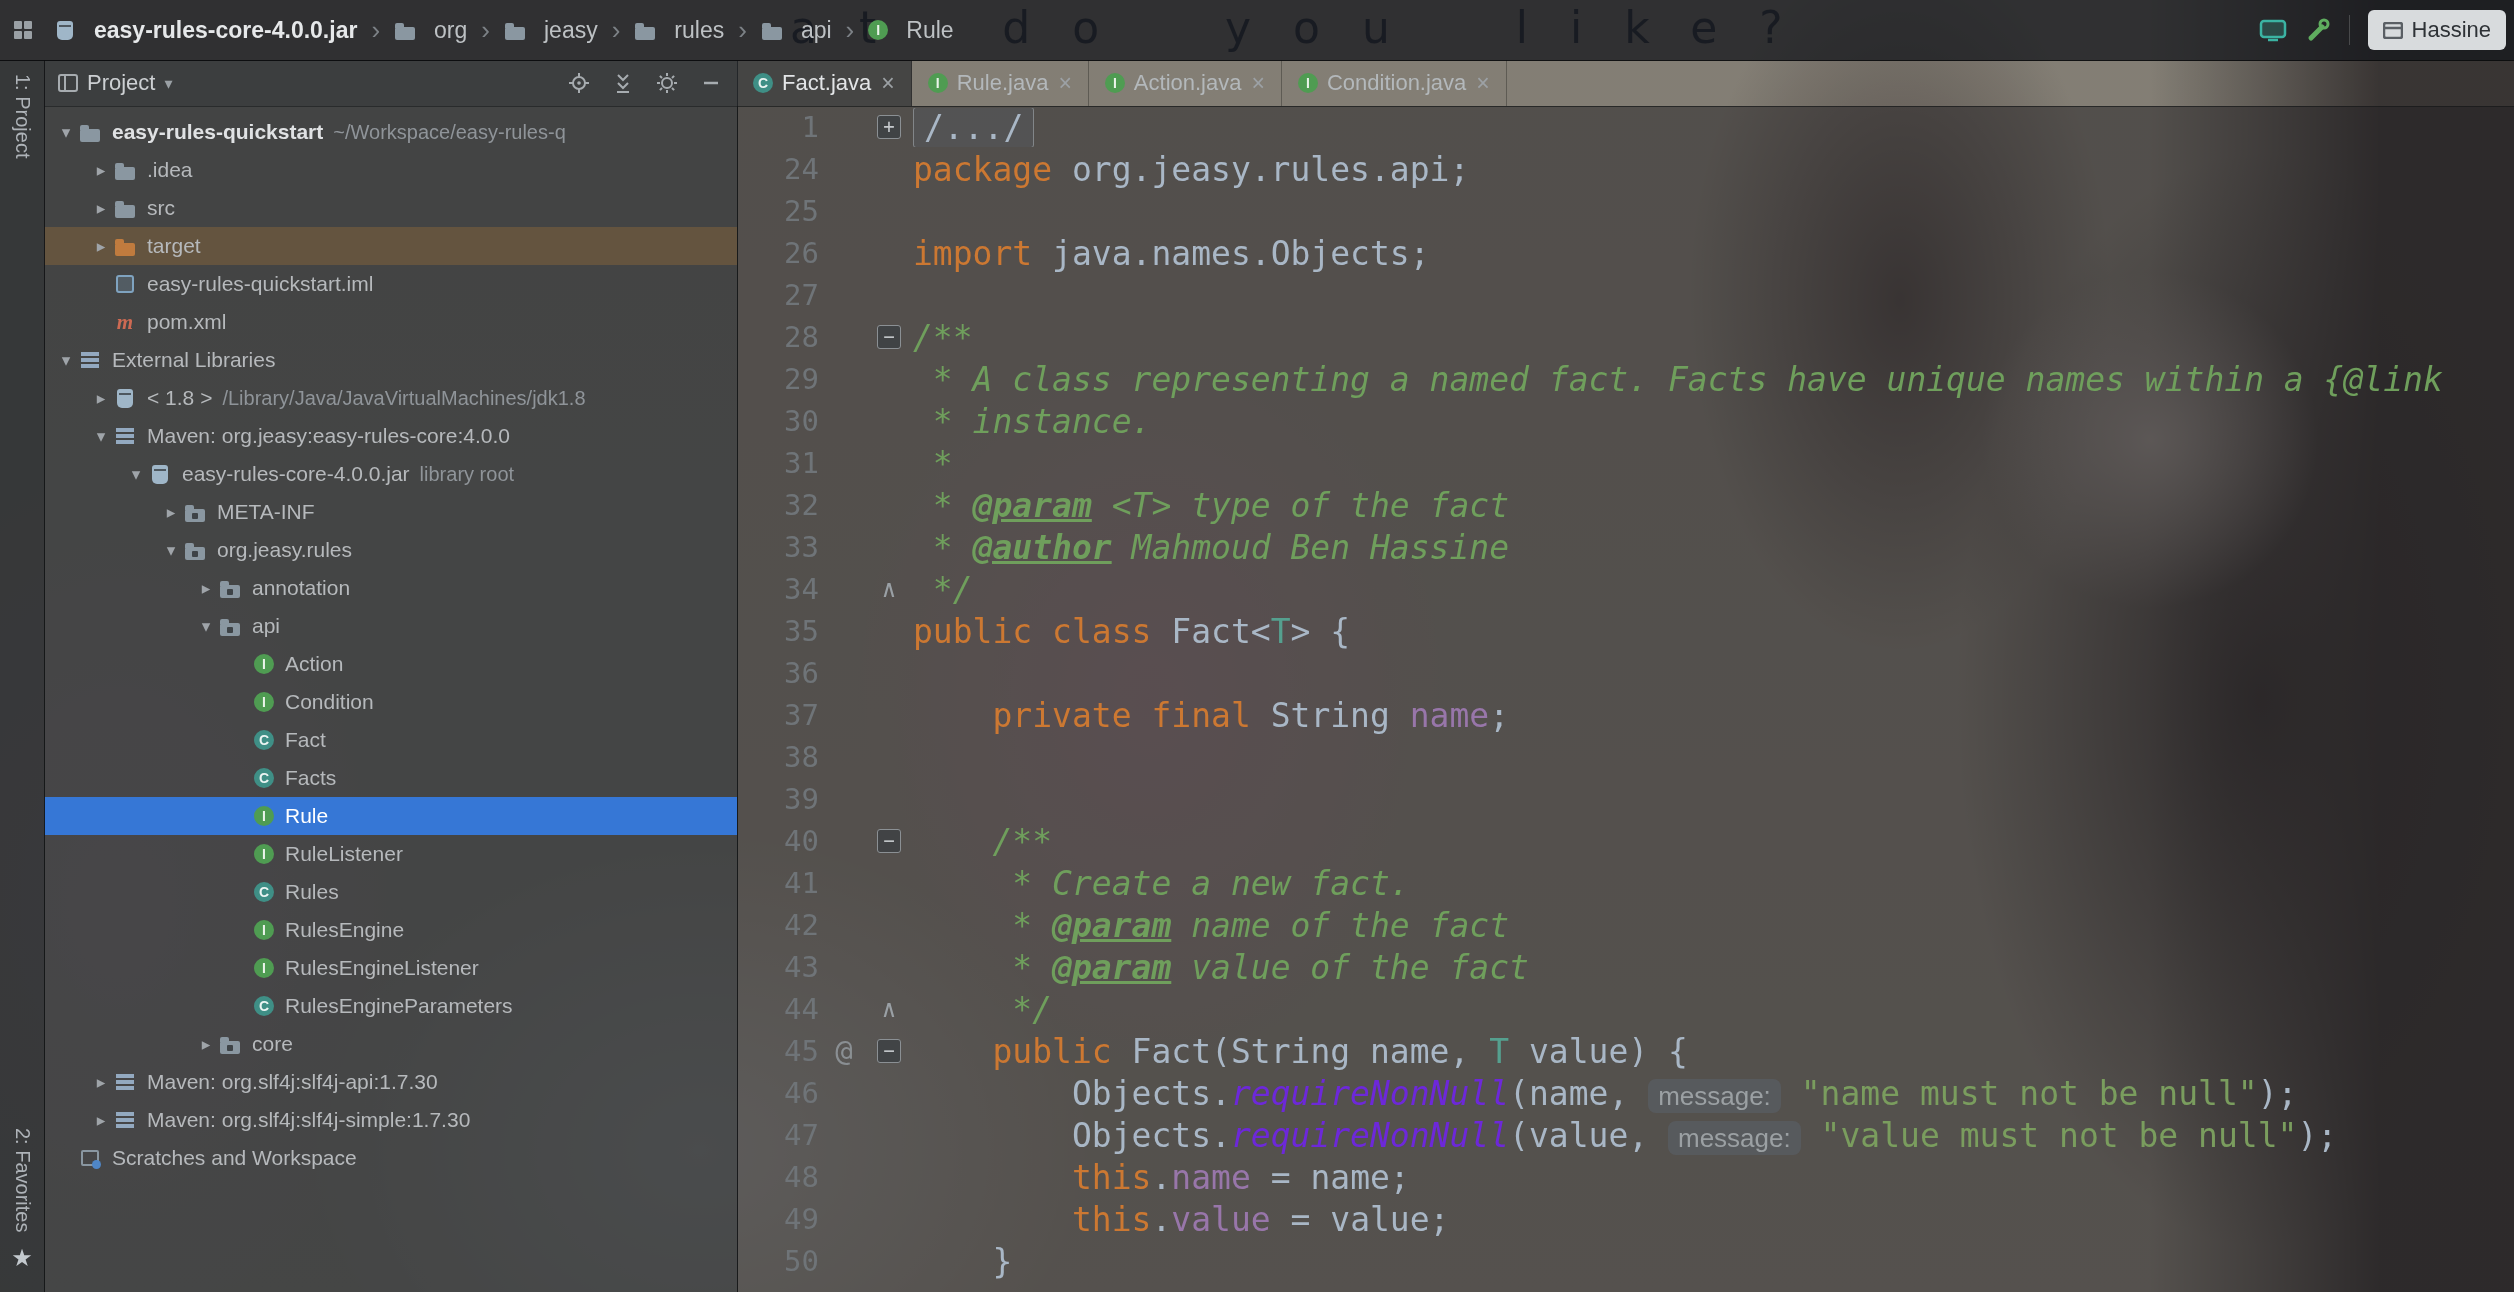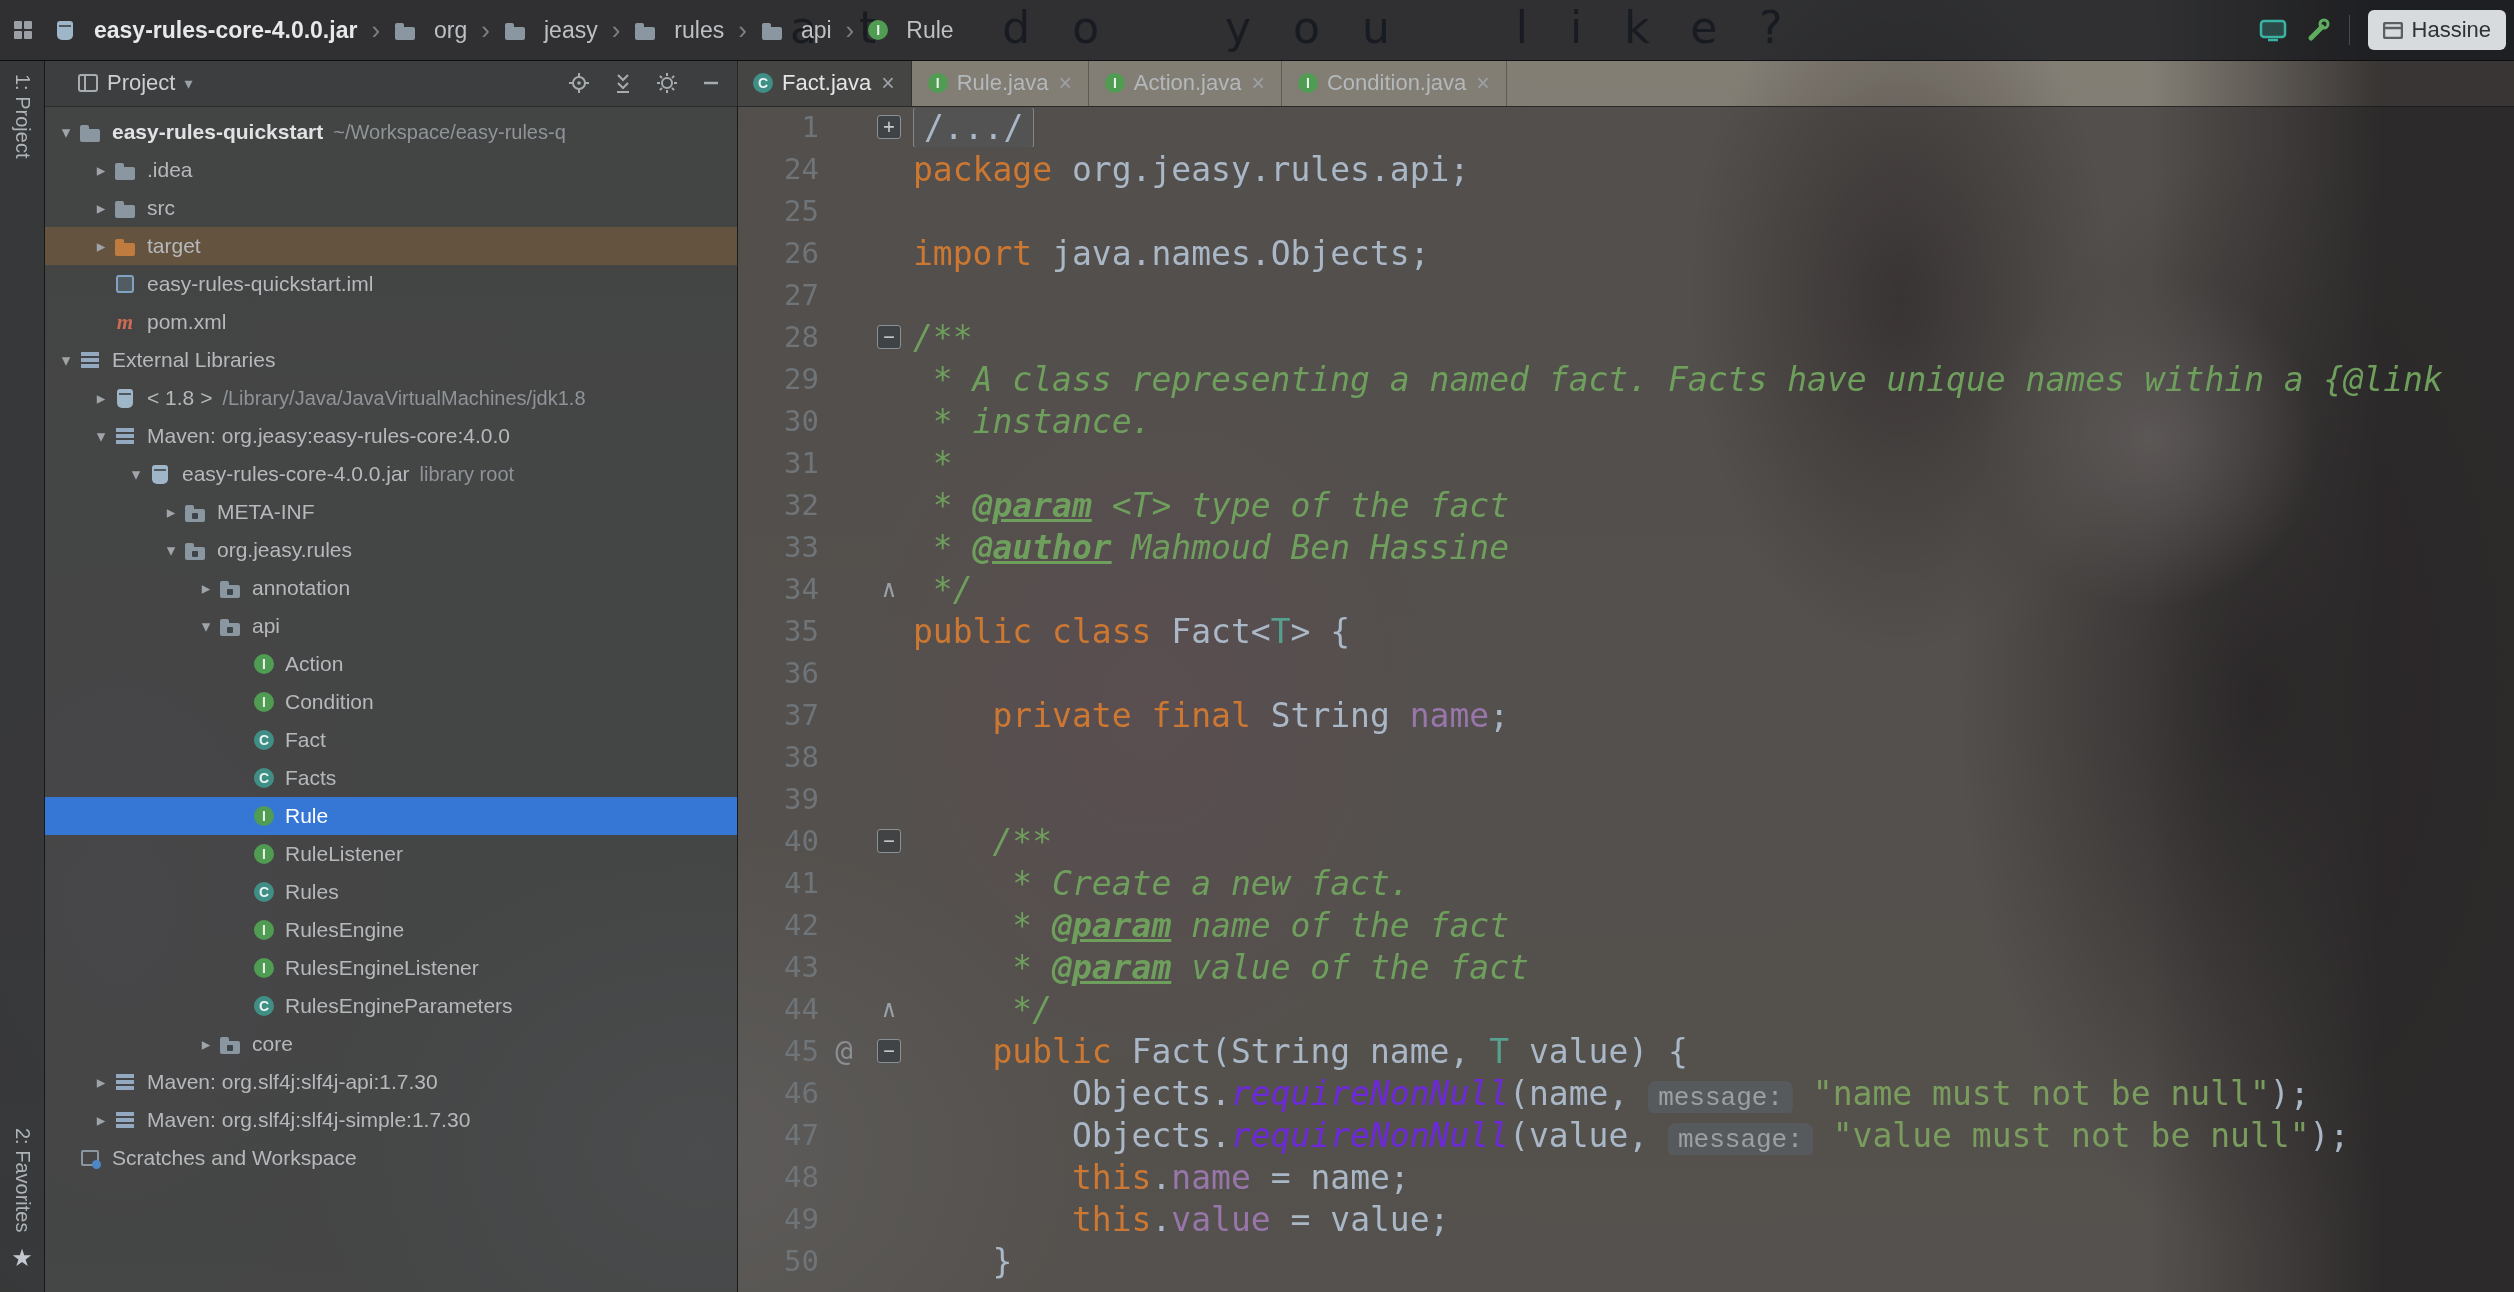--- a/index.html
+++ b/index.html
@@ -51,21 +51,21 @@
   .strip-bottom{position:absolute;bottom:20px;left:50%;transform:translateX(-50%);display:flex;flex-direction:column;align-items:center;gap:12px;}
   .star{color:#C3C9CE;font-size:24px;}
   
   #project-panel{
     position:absolute;left:44px;top:60px;width:693px;height:1232px;z-index:3;
     background:rgba(44,47,50,.85);border-right:1px solid rgba(0,0,0,.5);
     overflow:hidden;
   }
   .panel-header{height:46px;display:flex;align-items:center;padding:0 14px;
     background:rgba(54,58,61,.55);border-bottom:1px solid rgba(0,0,0,.3);}
-  .panel-title{display:flex;align-items:center;gap:9px;color:#CDD0D3;font-size:22px;margin-left:20px;}
+  .panel-title{display:flex;align-items:center;gap:9px;color:#CDD0D3;font-size:22px;}
   .caret{color:#9AA0A5;font-size:16px;}
   .header-icons{margin-left:auto;display:flex;align-items:center;gap:20px;}
   .hicon{width:24px;height:24px;display:flex;align-items:center;justify-content:center;}
   
   #tree{padding-top:6px;}
   .trow{height:38px;display:flex;align-items:center;font-size:21px;color:#B6B9BC;white-space:nowrap;overflow:hidden;}
   .trow .arrow{width:26px;flex:none;text-align:center;color:#9FA4A9;font-size:17px;}
   .trow .tlabel{margin-left:2px;}
   .trow .secondary{color:#8F9499;margin-left:10px;font-size:20px;}
   .trow.bold .tlabel{font-weight:bold;color:#E0E2E4;}
@@ -117,21 +117,21 @@
   .ctext{flex:1;overflow:hidden;padding-left:4px;}
   .sk{color:#CC7832;}
   .sd{color:#A9B7C6;}
   .sc{color:#6F9F5C;font-style:italic;}
   .st{color:#6F9F5C;font-style:italic;font-weight:bold;text-decoration:underline;text-align:center;}
   .ss{color:#7A9D5E;}
   .sf{color:#9876AA;}
   .sy{color:#55A08F;}
   .sm{color:#6d28d9;font-style:italic;}
   .sh{color:#9BA0A3;background:rgba(88,92,96,.85);border-radius:8px;padding:2px 10px;
-    font-family:Liberation Mono, monospace;font-size:26px;}
+    font-family:Liberation Sans, sans-serif;font-size:26px;}
   .sx{color:#A9B7C6;background:rgba(84,88,92,.5);border:1px solid #828689;border-radius:3px;padding:0 10px;}
   svg{display:block;}
 </style>
 </head>
 <body>
 
 <div class="wallpaper"></div>
 
 <div id="topbar">
   <div class="wallpaper-text">at do you like?</div>

